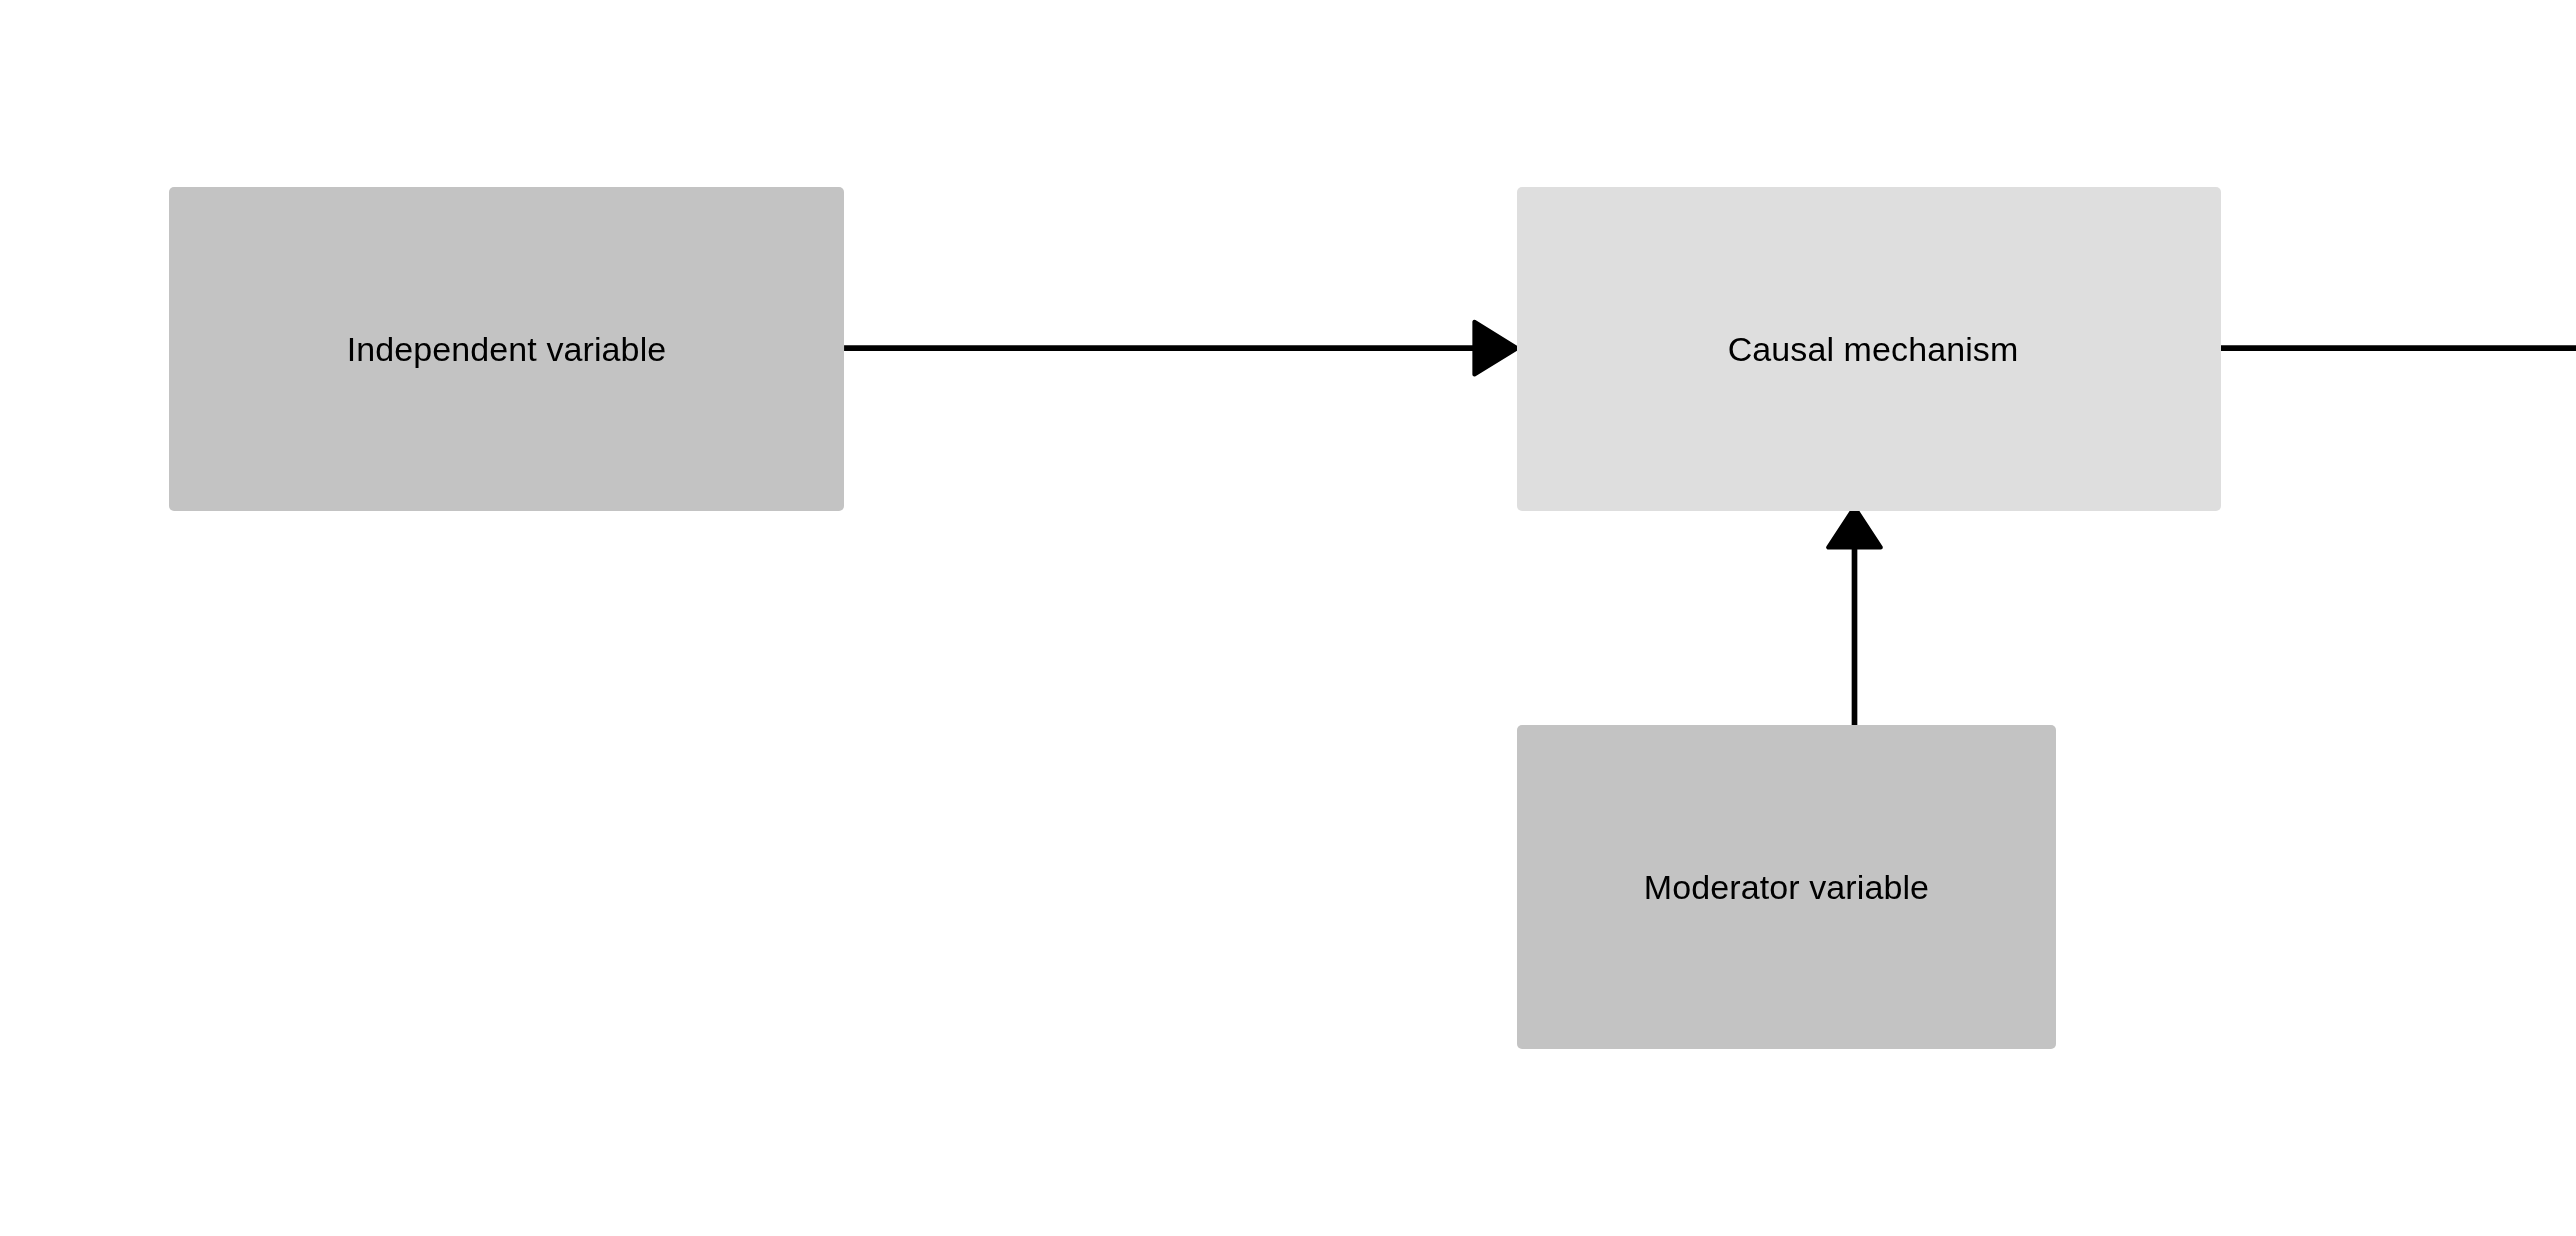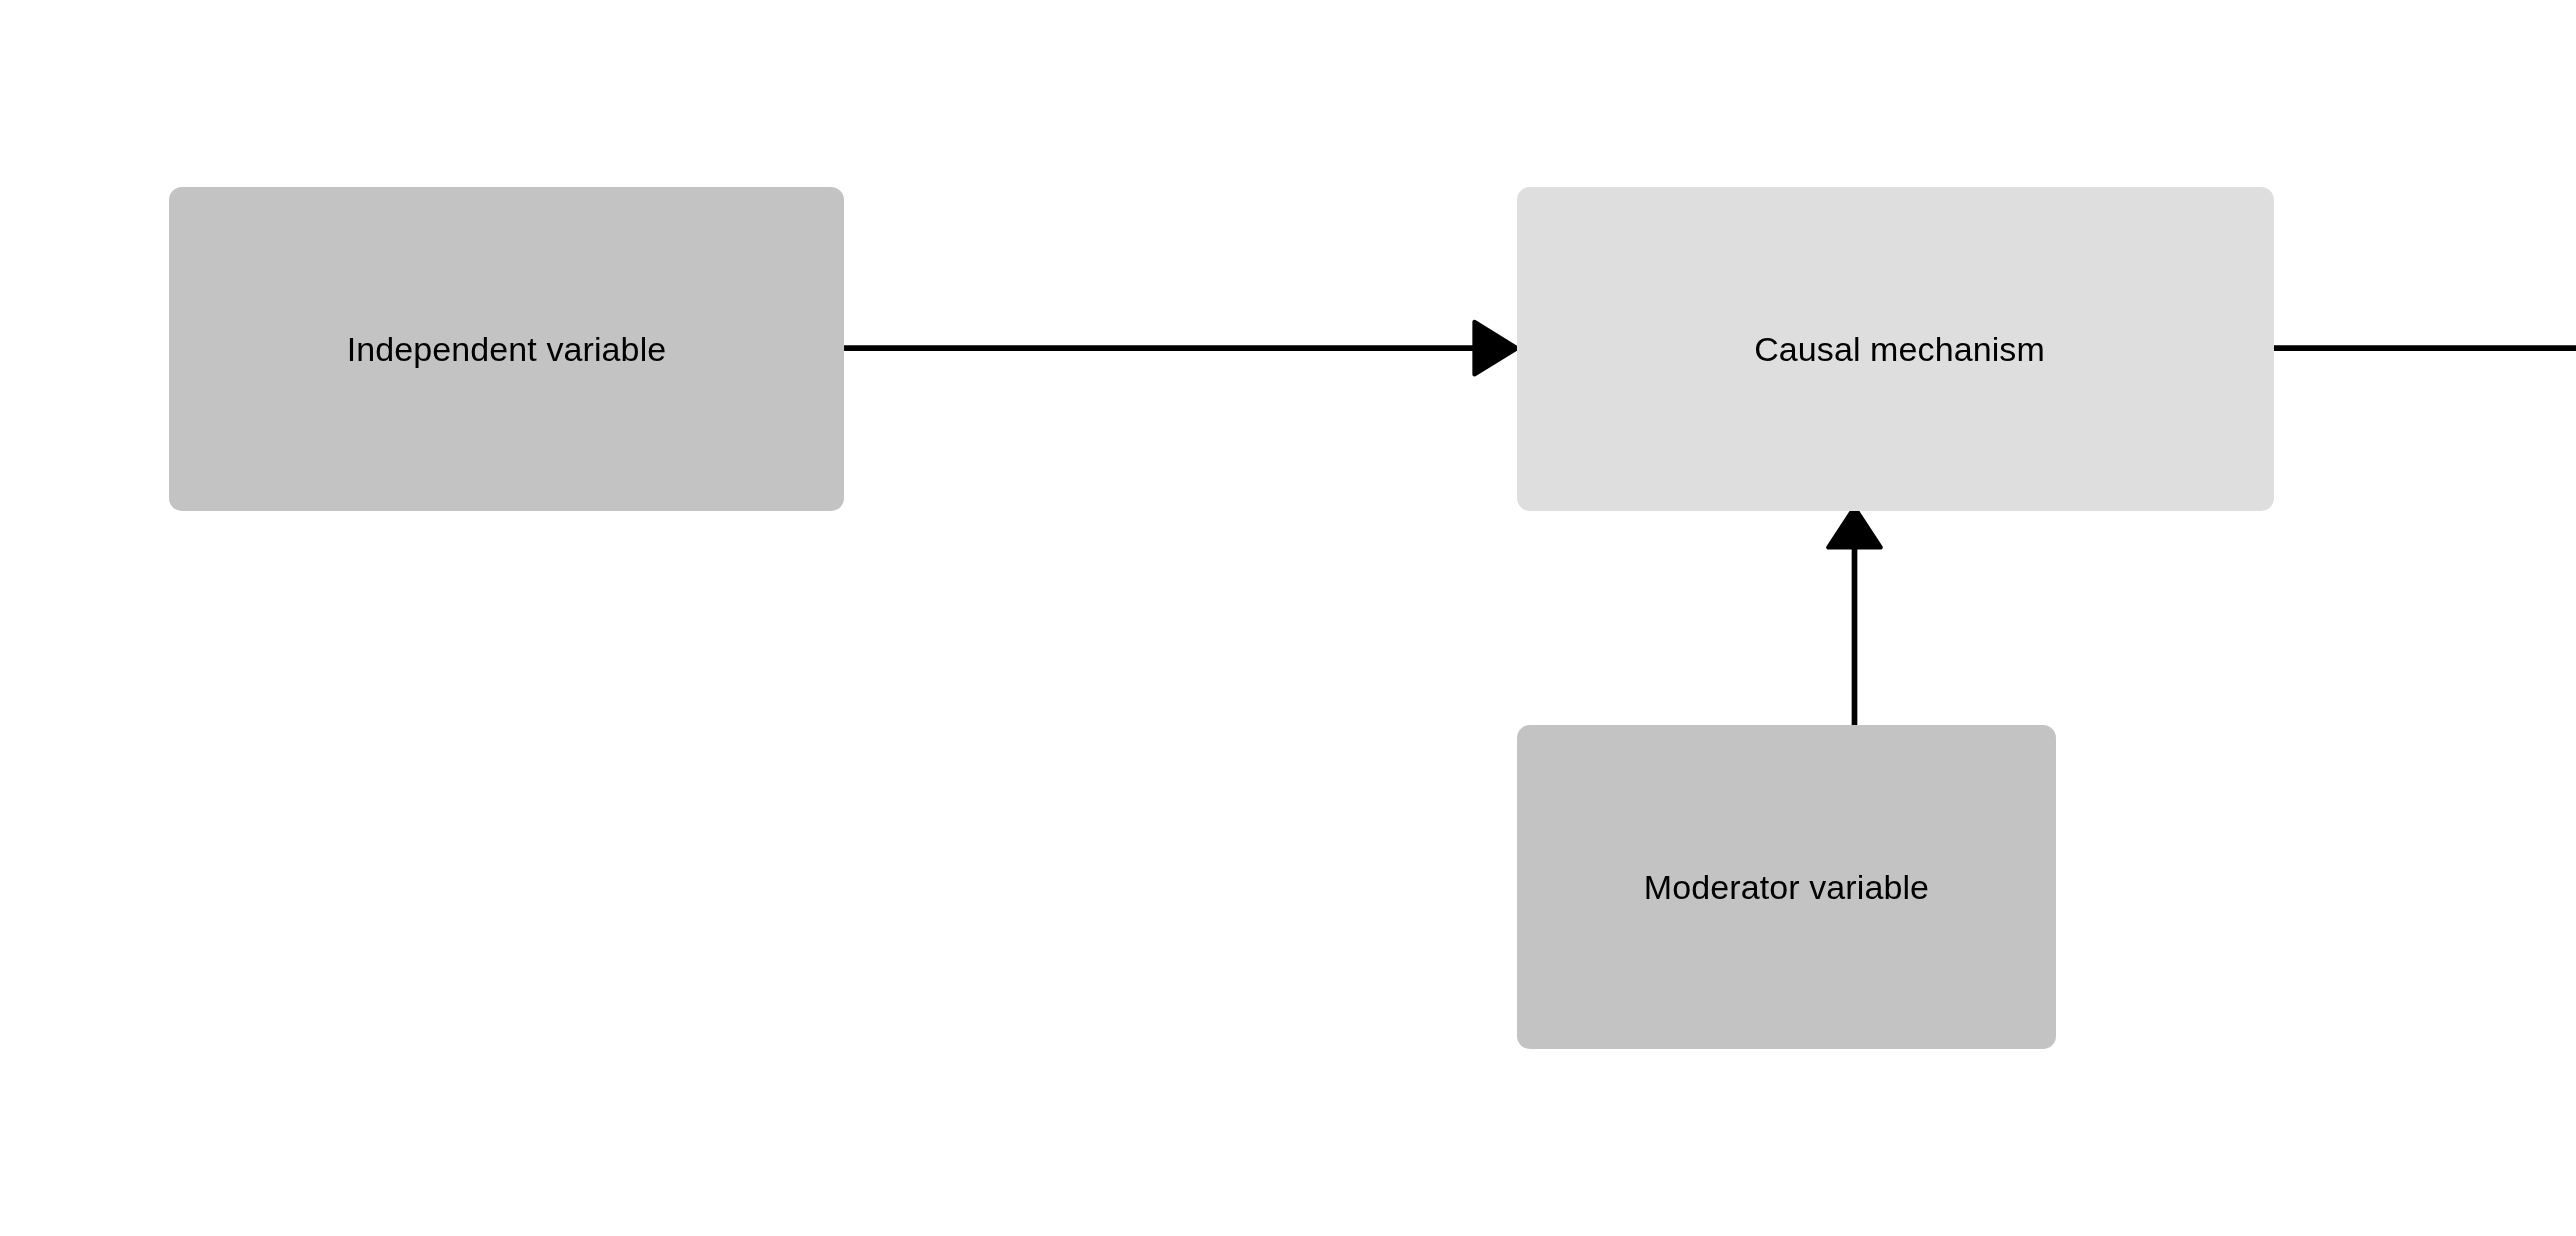--- a/index.html
+++ b/index.html
@@ -11,21 +11,21 @@
     position: relative;
     width: 3709px;
     height: 1236px;
     background: #ffffff;
     overflow: hidden;
     font-family: "Liberation Sans", sans-serif;
   }
   .node {
     position: absolute;
     box-sizing: border-box;
-    border-radius: 13px;
+    border-radius: 5px;
     display: flex;
     align-items: center;
     justify-content: center;
     color: #000000;
     font-size: 34px;
     font-weight: 400;
     letter-spacing: 0.1px;
     line-height: 1;
     text-align: center;
     user-select: none;
@@ -37,21 +37,21 @@
   #node-independent {
     left: 169px;
     top: 187px;
     width: 675px;
     height: 324px;
     background: #c3c3c3;
   }
   #node-causal {
     left: 1517px;
     top: 187px;
-    width: 757px;
+    width: 704px;
     height: 324px;
     background: #dedede;
     padding-left: 8px;
   }
   #node-moderator {
     left: 1517px;
     top: 725px;
     width: 539px;
     height: 324px;
     background: #c3c3c3;

